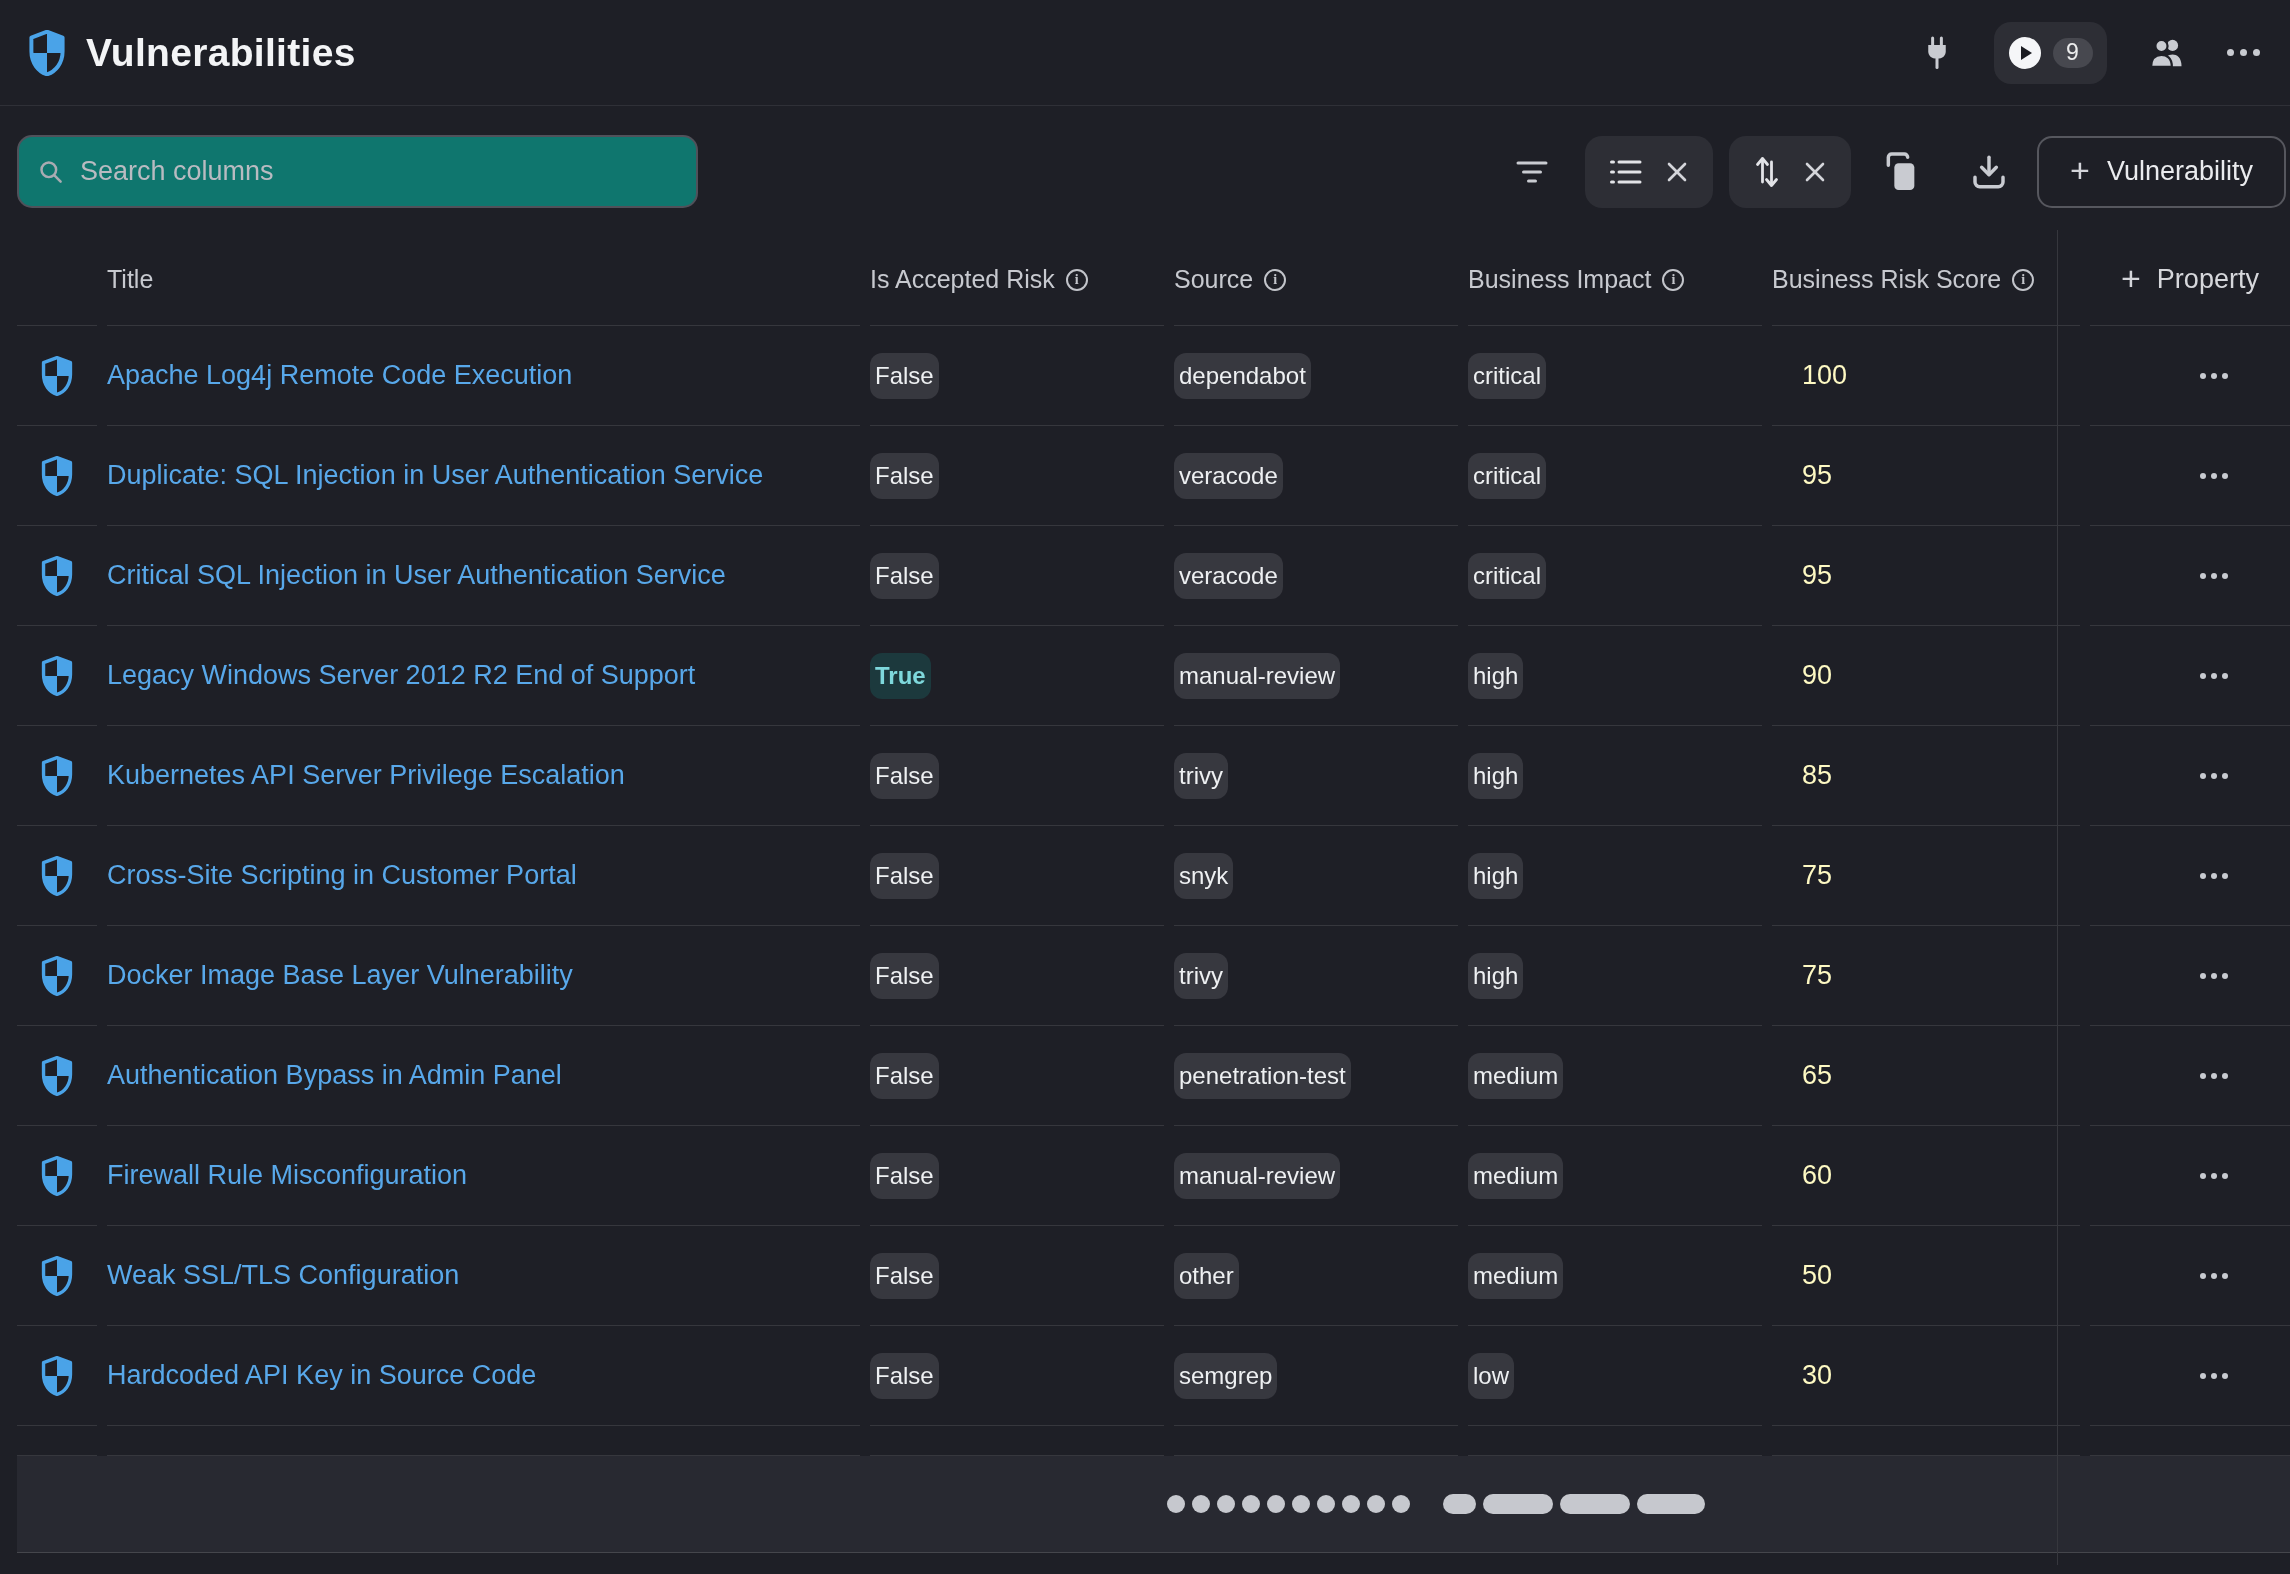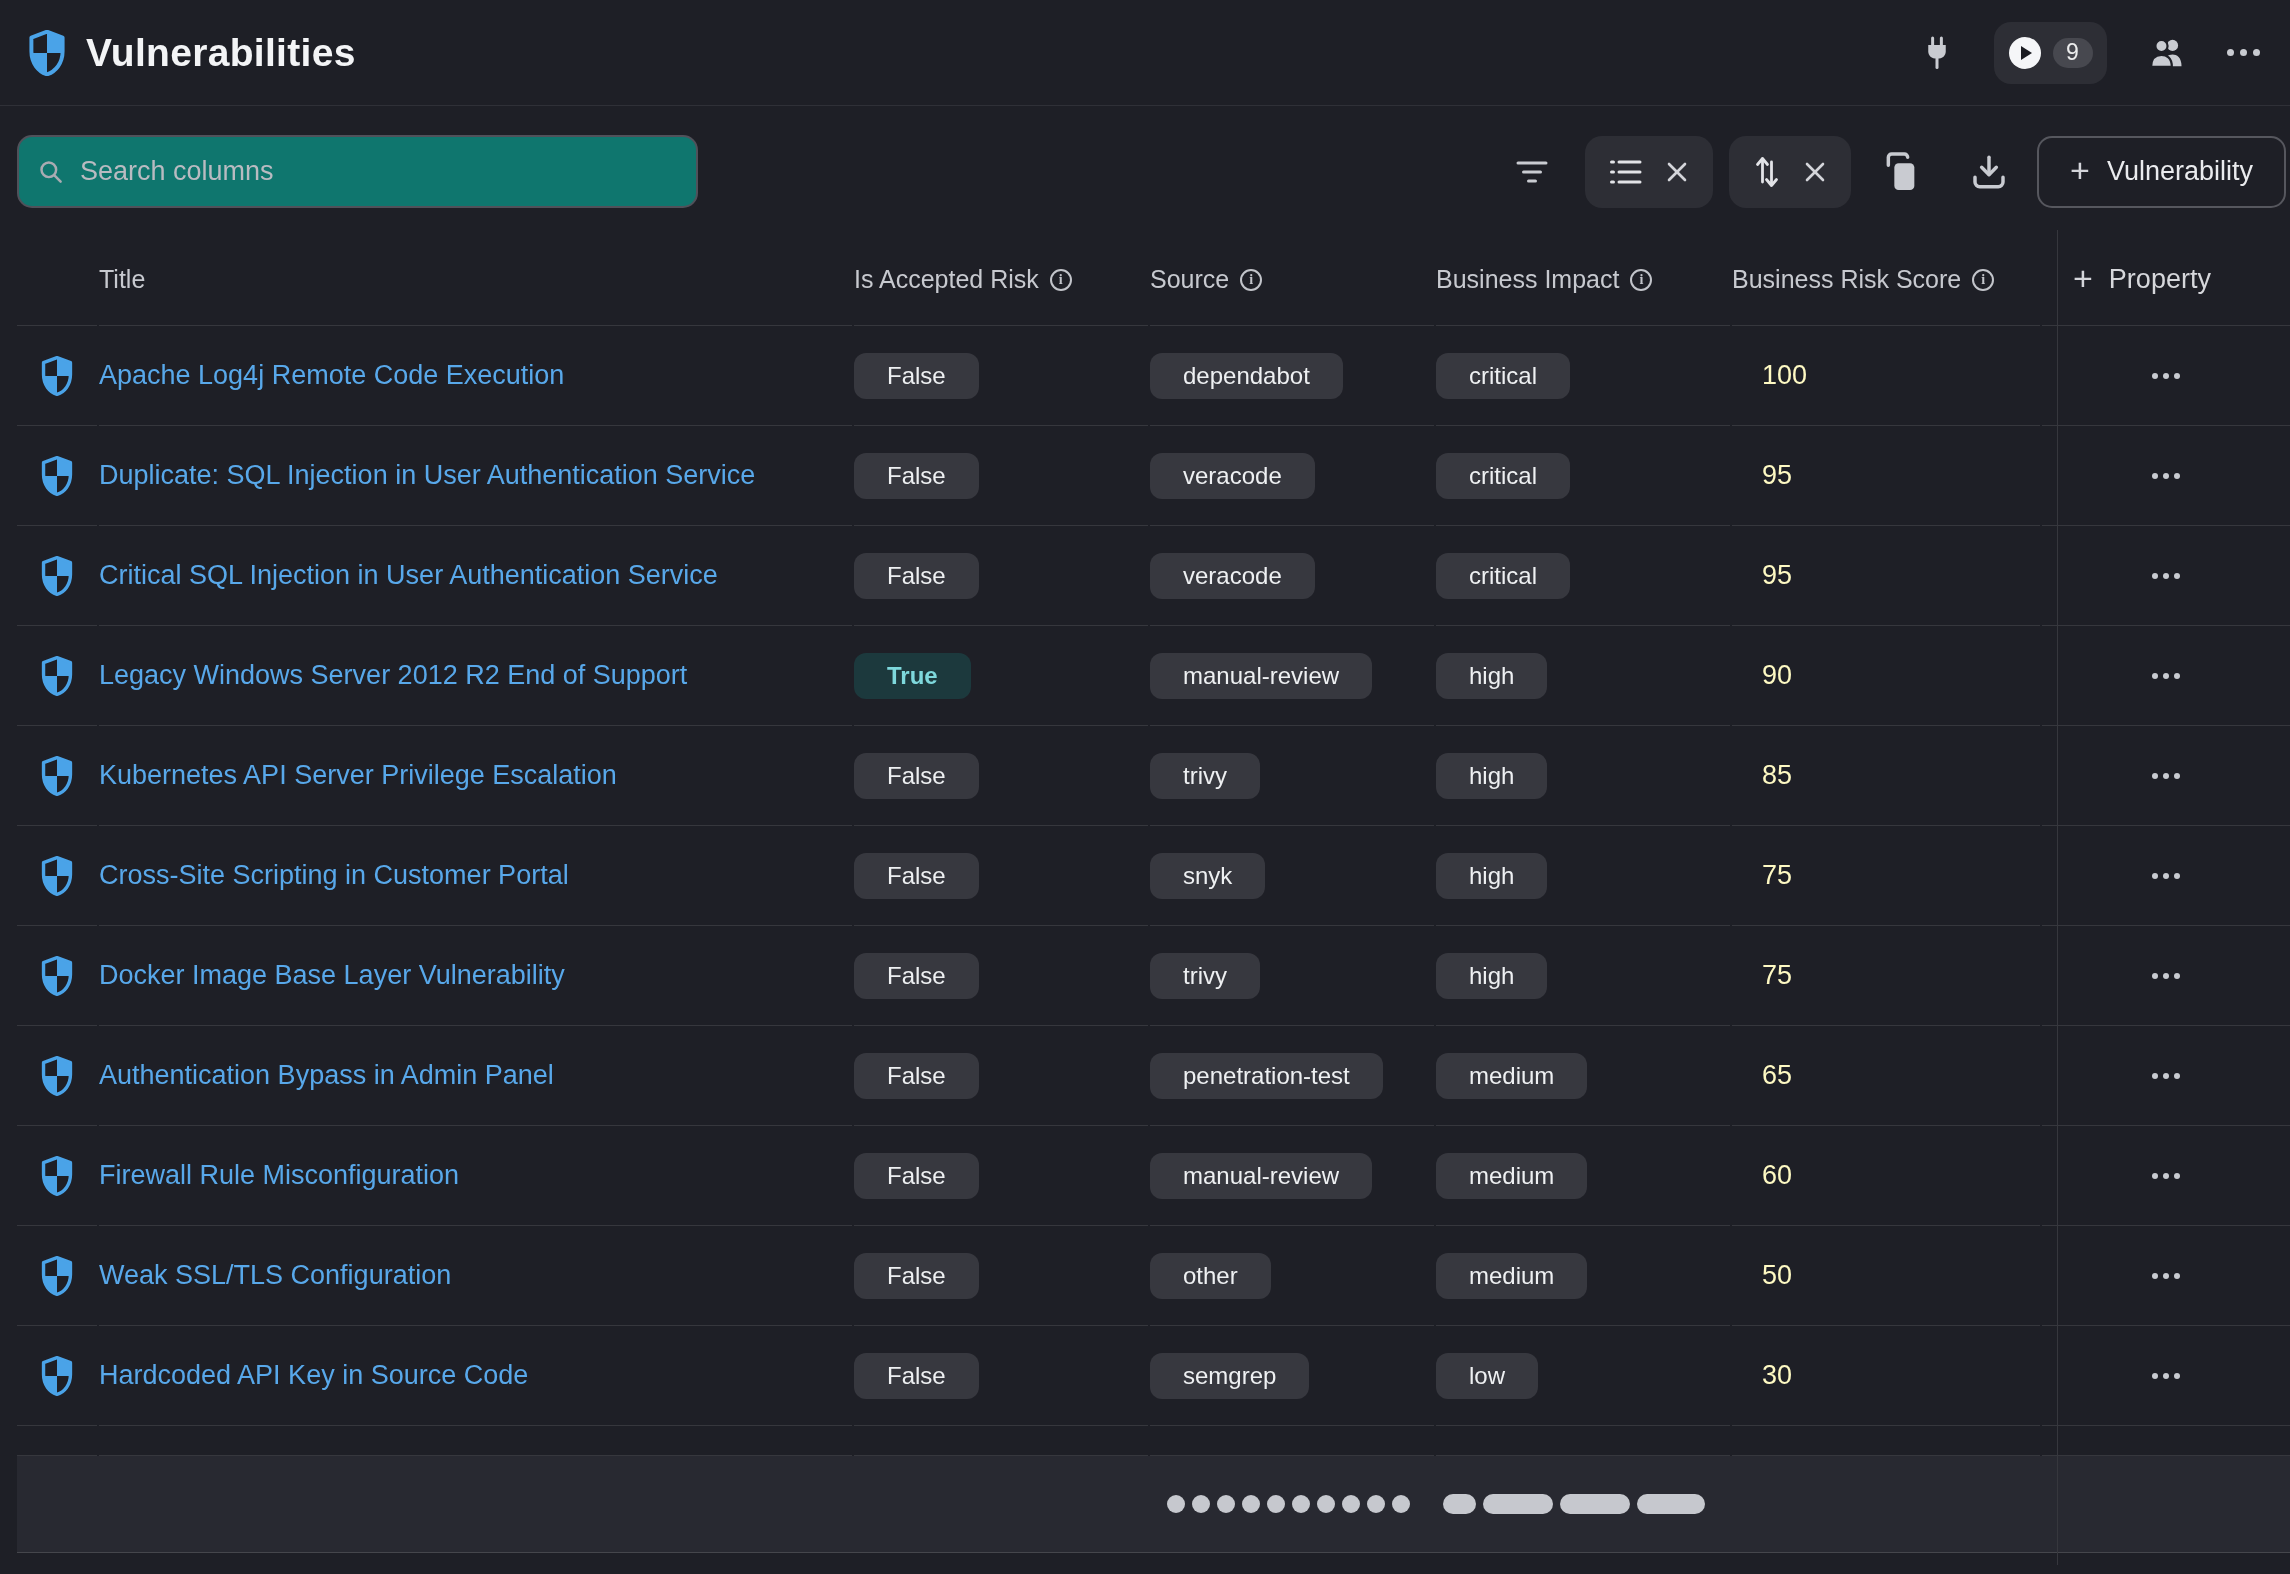--- a/index.html
+++ b/index.html
@@ -71,36 +71,36 @@
     background:transparent; border:2px solid #56575e; border-radius:15px;
     display:flex; align-items:center; gap:17px; cursor:pointer;
     font-size:27px; color:#eaebee; font-family:"Liberation Sans", sans-serif;
   }
   .plus-glyph { font-size:34px; font-weight:400; color:#d4d5da; line-height:1; margin-top:-3px; }
   
   .vuln-table { margin:26px 0 0 17px; width:2273px; }
   .grid-row {
     display:grid;
     grid-template-columns:80px 753px 294px 284px 294px 308px 248px;
-    column-gap:2px;
+    column-gap:10px;
     align-items:center;
   }
   .head-row .cell { height:92px; border-bottom:1px solid #36373d; display:flex; align-items:center; }
   .head-label { font-size:25px; color:#c7c9cf; display:flex; align-items:center; gap:11px; }
   .info-icon {
     width:22px; height:22px; border:2px solid #c2c4ca; border-radius:50%;
     display:inline-flex; align-items:center; justify-content:center;
     font-size:14px; font-weight:700; color:#c2c4ca; font-family:"Liberation Serif", serif;
   }
   .data-row .cell { height:100px; border-bottom:1px solid #36373d; display:flex; align-items:center; }
   .stub-row .cell { height:30px; border-bottom:1px solid #36373d; }
   .cell.c-icon { justify-content:center; }
   .cell.c-title a { font-size:27px; color:#58a8ea; text-decoration:none; }
   .badge {
-    height:46px; padding:0 33px; border-radius:12px; background:#37383f;
+    height:46px; padding:0 5px; border-radius:12px; background:#37383f;
     display:inline-flex; align-items:center;
     font-size:24px; color:#eef0f2;
   }
   .badge.badge-true { background:#1c393d; color:#7ed8dc;font-weight:bold; }
   .cell.c-score { font-size:27px; color:#fef9c3; padding-left:30px; }
   .cell.c-prop  { justify-content:center; }
   .row-ellipsis { display:flex; gap:5px; background:none; border:none; cursor:pointer; padding:12px; }
   .row-ellipsis i { width:6px; height:6px; }
   .head-prop { padding-left:31px; gap:16px; font-size:27px; color:#d6d7db; }
   .col-divider {

